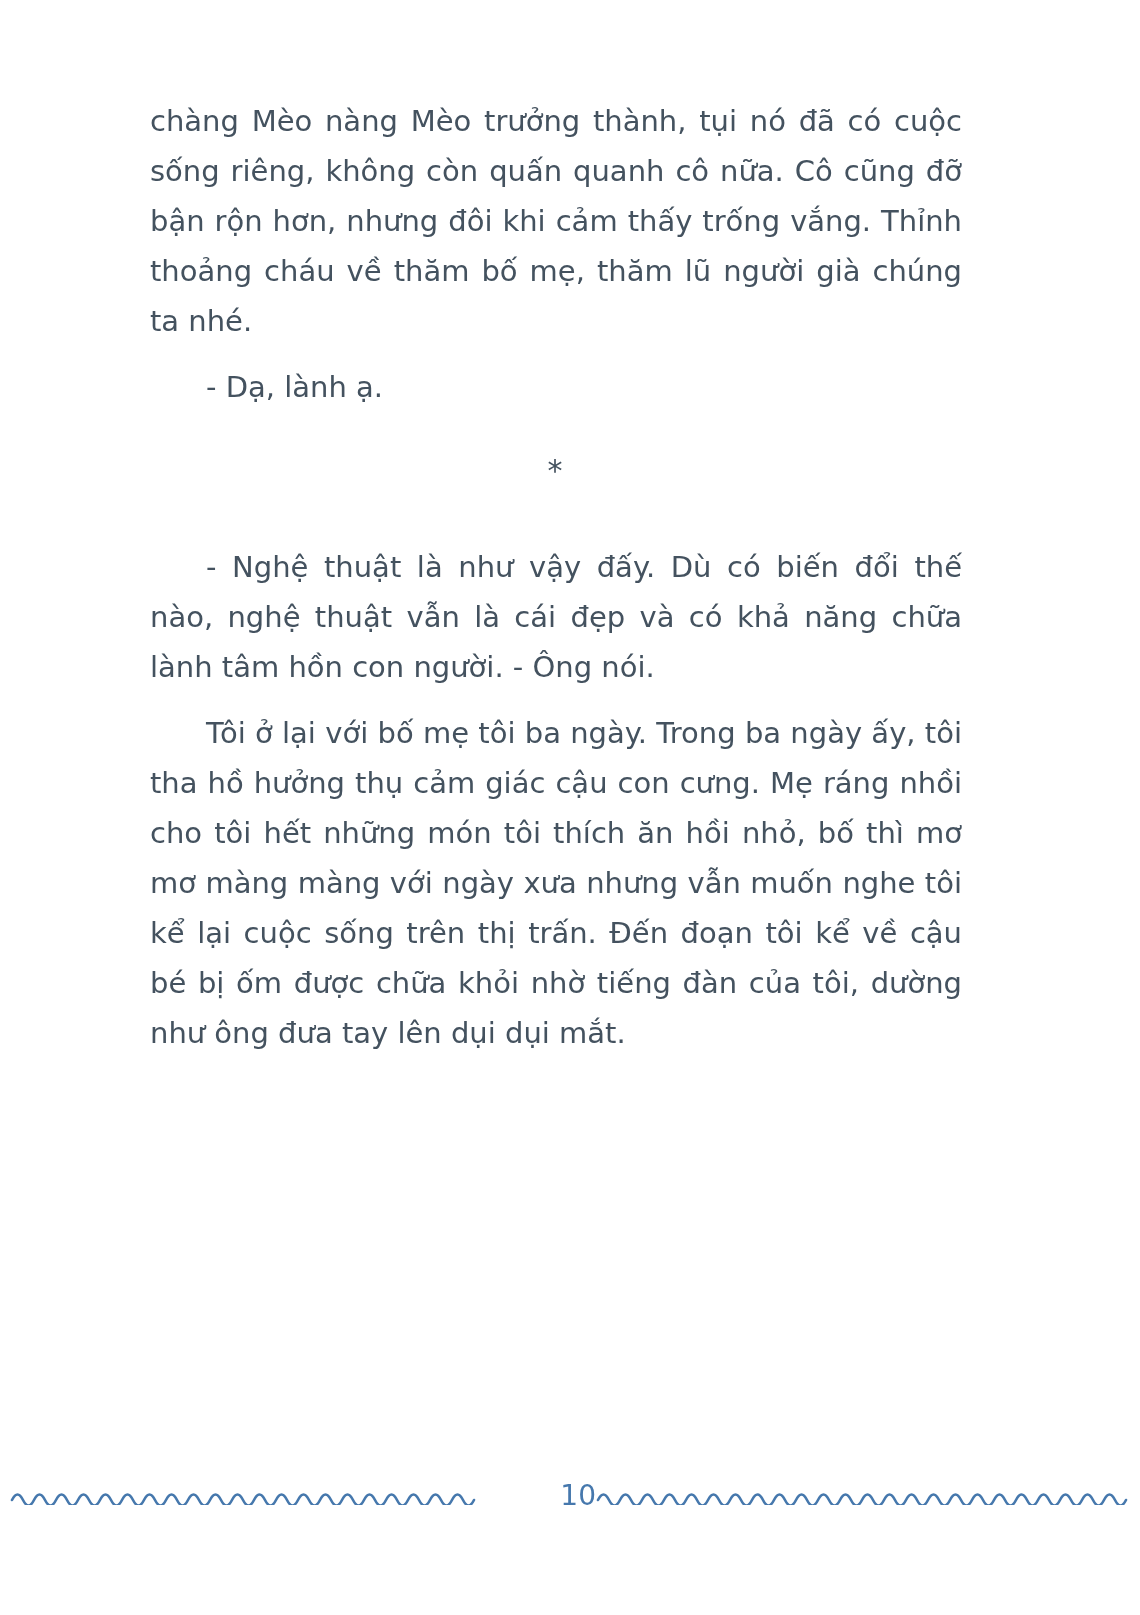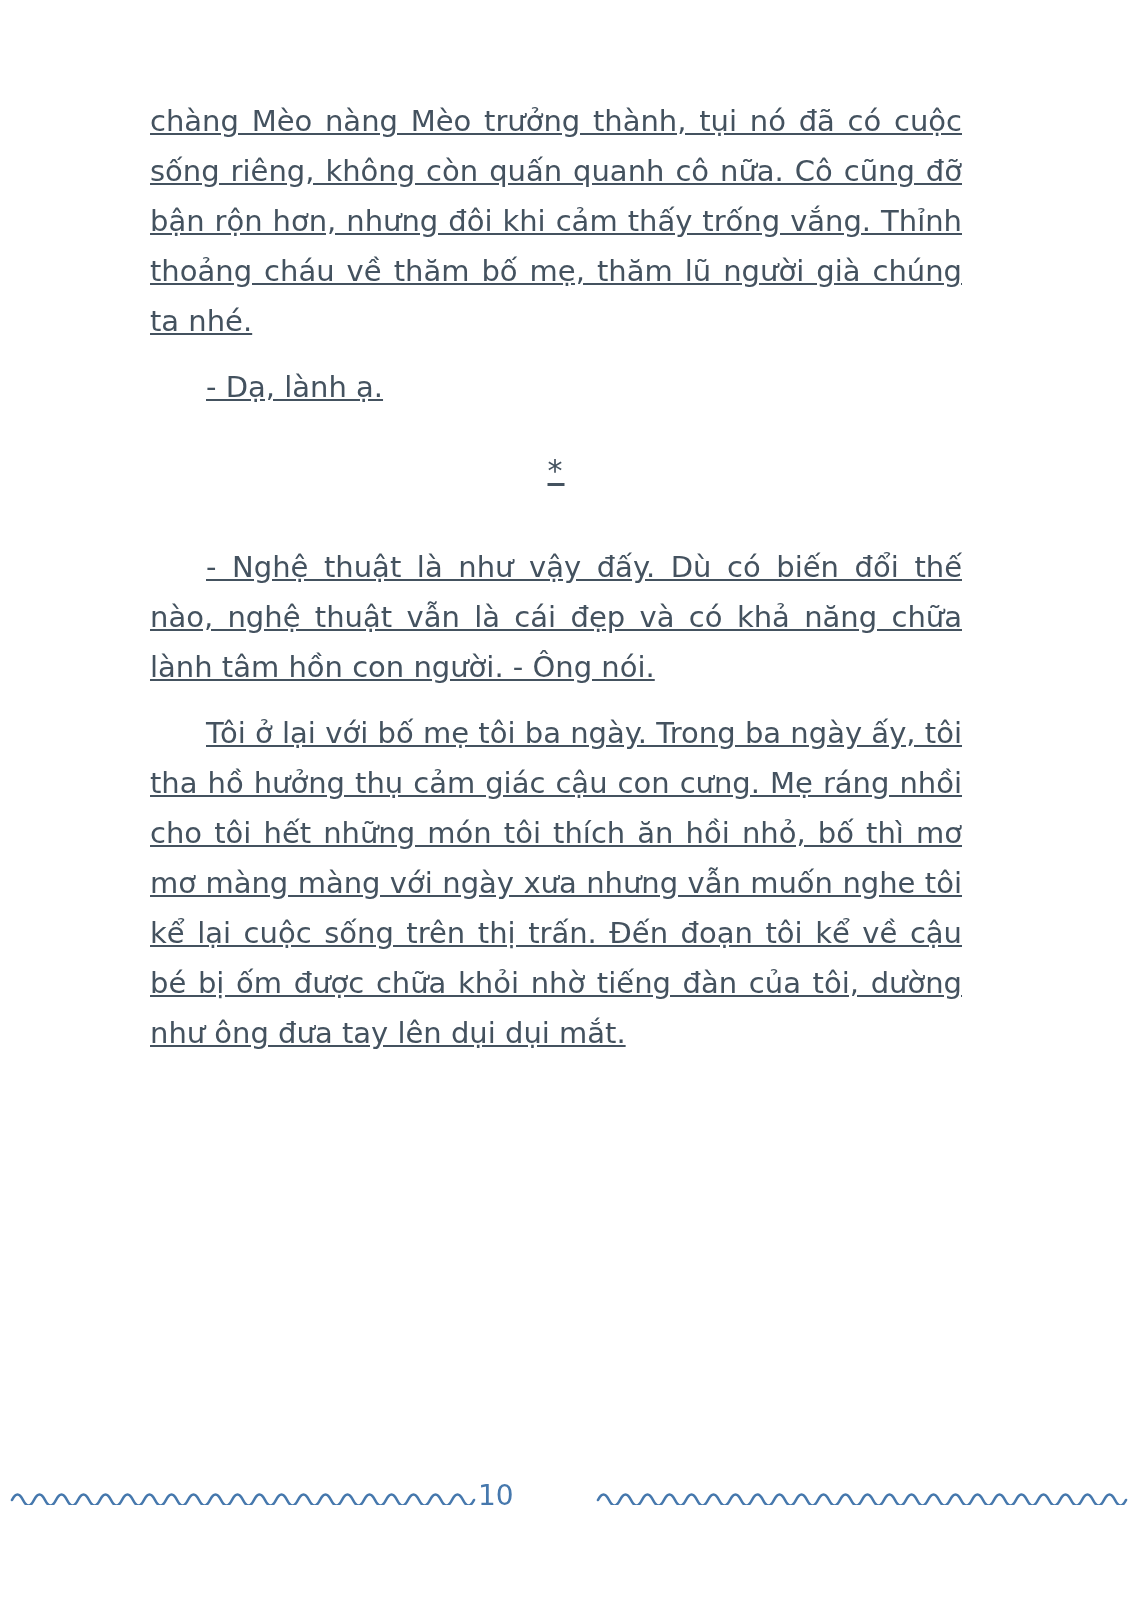--- a/index.html
+++ b/index.html
@@ -22,21 +22,20 @@
   .text-block {
     position: absolute;
     left: 150px;
     width: 812px;
     top: 96px;
     color: #44525f;
     font-size: 29px;
     line-height: 50px;
     text-align: justify;
     text-justify: inter-word;
-    text-decoration: underline;
   }
   .para {
     margin: 0 0 16px 0;
     text-indent: 56px;
   }
   .para.no-indent {
     text-indent: 0;
   }
   .separator {
     text-align: center;
@@ -55,21 +54,21 @@
     align-items: center;
     justify-content: center;
   }
   .wave-wrap {
     flex: 0 0 auto;
     display: flex;
     align-items: center;
   }
   .page-number {
     flex: 0 0 118px;
-    text-align: left;
+    text-align: right;
     color: #4678ad;
     font-size: 28px;
     line-height: 36px;
   }
   svg.wave {
     display: block;
   }
 </style>
 </head>
 <body>

